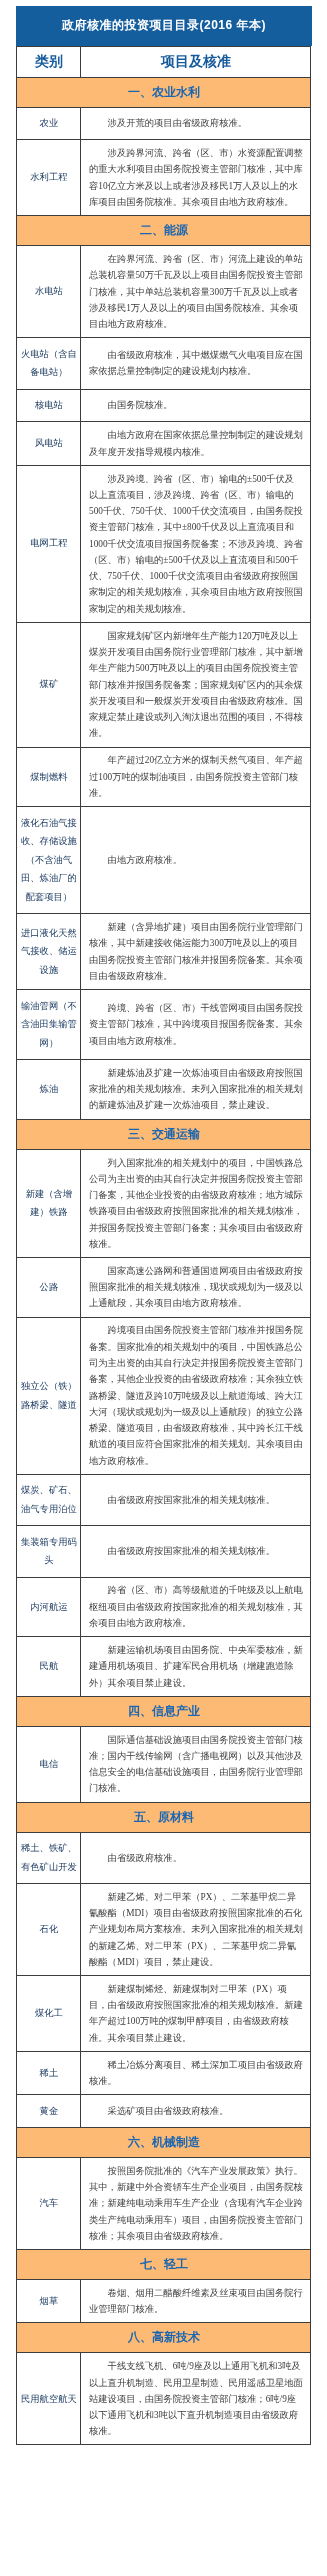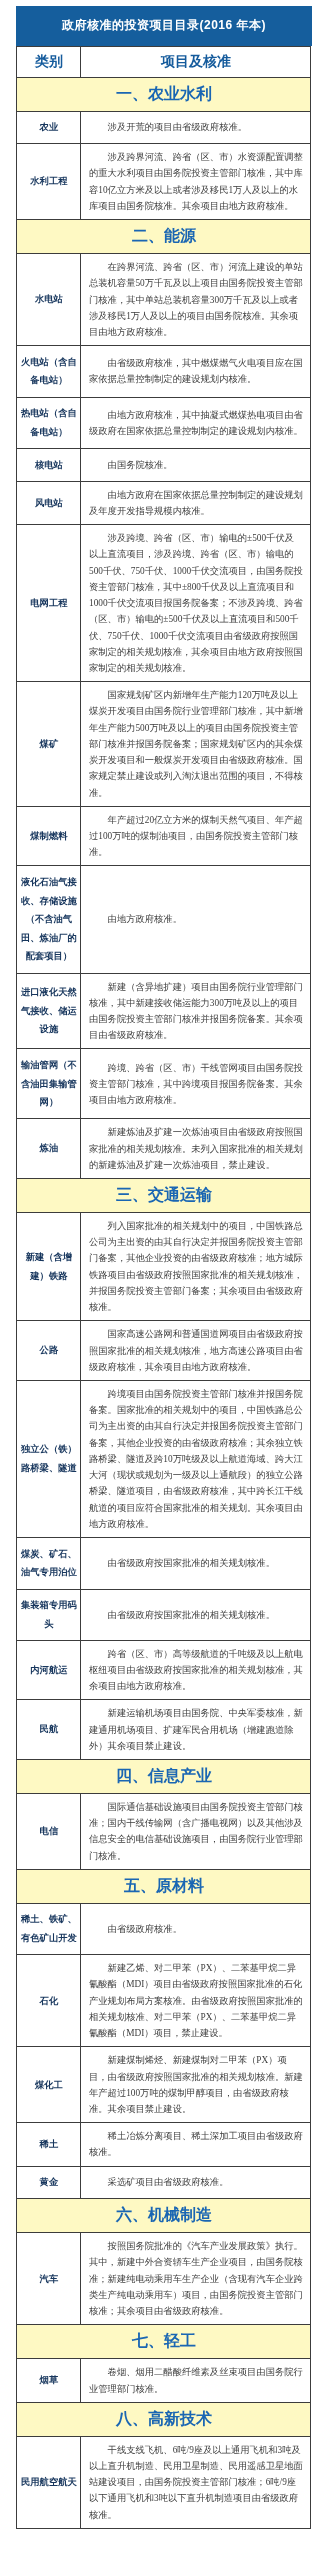--- a/index.html
+++ b/index.html
@@ -10,23 +10,23 @@
   .title-band .title{color:#ffffff;font-family:"Liberation Sans","DejaVu Sans",sans-serif;
     font-weight:bold;font-size:12px;letter-spacing:0.5px;}
   table.catalog{width:295px;margin:0 16.4px;border-collapse:collapse;table-layout:fixed;}
   table.catalog td{border:0.5px solid #3c3c3c;vertical-align:middle;}
   .colhead td{height:28px;text-align:center;
     font-family:"Liberation Sans","DejaVu Sans",sans-serif;font-weight:bold;
     font-size:14px;color:#155b9c;background:#ffffff;}
   td.cat-head{width:61px;}
   tr.section-row td{text-align:center;padding:6px 3.3px;
     font-family:"Liberation Sans","DejaVu Sans",sans-serif;font-weight:bold;
-    font-size:16px;color:#1a66b3;background:#fef9c3;}
+    font-size:12px;color:#1a66b3;background:#fdba74;}
   td.cat{width:61px;text-align:center;padding:6.6px 2.7px;
-    font-family:"Liberation Sans","DejaVu Sans",sans-serif;font-weight:bold;
+    font-family:"Liberation Sans","DejaVu Sans",sans-serif;font-weight:normal;
     font-size:9.3px;color:#17365d;line-height:2;}
   td.txt{padding:4.9px 7.6px;margin-top:8px;}
   td.txt p{margin:0;font-size:9.3px;line-height:1.75;text-indent:2em;color:#3d3d3d;}
 </style>
 </head>
 <body>
 
 <div class="page">
 
   <div class="title-band">
@@ -65,26 +65,20 @@
             <p>在跨界河流、跨省（区、市）河流上建设的单站总装机容量50万千瓦及以上项目由国务院投资主管部门核准，其中单站总装机容量300万千瓦及以上或者涉及移民1万人及以上的项目由国务院核准。其余项目由地方政府核准。</p>
           </td>
         </tr>
         <tr>
           <td class="cat">火电站（含自备电站）</td>
           <td class="txt">
             <p>由省级政府核准，其中燃煤燃气火电项目应在国家依据总量控制制定的建设规划内核准。</p>
           </td>
         </tr>
         <tr>
-          <td class="cat">热电站（含自备电站）</td>
-          <td class="txt">
-            <p>由地方政府核准，其中抽凝式燃煤热电项目由省级政府在国家依据总量控制制定的建设规划内核准。</p>
-          </td>
-        </tr>
-        <tr>
           <td class="cat">核电站</td>
           <td class="txt">
             <p>由国务院核准。</p>
           </td>
         </tr>
         <tr>
           <td class="cat">风电站</td>
           <td class="txt">
             <p>由地方政府在国家依据总量控制制定的建设规划及年度开发指导规模内核准。</p>
           </td>
@@ -136,21 +130,21 @@
         </tr>
         <tr>
           <td class="cat">新建（含增建）铁路</td>
           <td class="txt">
             <p>列入国家批准的相关规划中的项目，中国铁路总公司为主出资的由其自行决定并报国务院投资主管部门备案，其他企业投资的由省级政府核准；地方城际铁路项目由省级政府按照国家批准的相关规划核准，并报国务院投资主管部门备案；其余项目由省级政府核准。</p>
           </td>
         </tr>
         <tr>
           <td class="cat">公路</td>
           <td class="txt">
-            <p>国家高速公路网和普通国道网项目由省级政府按照国家批准的相关规划核准，地方高速公路项目由省级政府核准，其余项目由地方政府核准。</p>
+            <p>国家高速公路网和普通国道网项目由省级政府按照国家批准的相关规划核准，现状或规划为一级及以上通航段，其余项目由地方政府核准。</p>
           </td>
         </tr>
         <tr>
           <td class="cat">独立公（铁）路桥梁、隧道</td>
           <td class="txt">
             <p>跨境项目由国务院投资主管部门核准并报国务院备案。国家批准的相关规划中的项目，中国铁路总公司为主出资的由其自行决定并报国务院投资主管部门备案，其他企业投资的由省级政府核准；其余独立铁路桥梁、隧道及跨10万吨级及以上航道海域、跨大江大河（现状或规划为一级及以上通航段）的独立公路桥梁、隧道项目，由省级政府核准，其中跨长江干线航道的项目应符合国家批准的相关规划。其余项目由地方政府核准。</p>
           </td>
         </tr>
         <tr>
           <td class="cat">煤炭、矿石、油气专用泊位</td>
@@ -190,21 +184,21 @@
         </tr>
         <tr>
           <td class="cat">稀土、铁矿、有色矿山开发</td>
           <td class="txt">
             <p>由省级政府核准。</p>
           </td>
         </tr>
         <tr>
           <td class="cat">石化</td>
           <td class="txt">
-            <p>新建乙烯、对二甲苯（PX）、二苯基甲烷二异氰酸酯（MDI）项目由省级政府按照国家批准的石化产业规划布局方案核准。由省级政府按照国家批准的相关规划核准、对二甲苯（PX）、二苯基甲烷二异氰酸酯（MDI）项目，禁止建设。</p>
+            <p>新建乙烯、对二甲苯（PX）、二苯基甲烷二异氰酸酯（MDI）项目由省级政府按照国家批准的石化产业规划布局方案核准。未列入国家批准的相关规划的新建乙烯、对二甲苯（PX）、二苯基甲烷二异氰酸酯（MDI）项目，禁止建设。</p>
           </td>
         </tr>
         <tr>
           <td class="cat">煤化工</td>
           <td class="txt">
             <p>新建煤制烯烃、新建煤制对二甲苯（PX）项目，由省级政府按照国家批准的相关规划核准。新建年产超过100万吨的煤制甲醇项目，由省级政府核准。其余项目禁止建设。</p>
           </td>
         </tr>
         <tr>
           <td class="cat">稀土</td>

